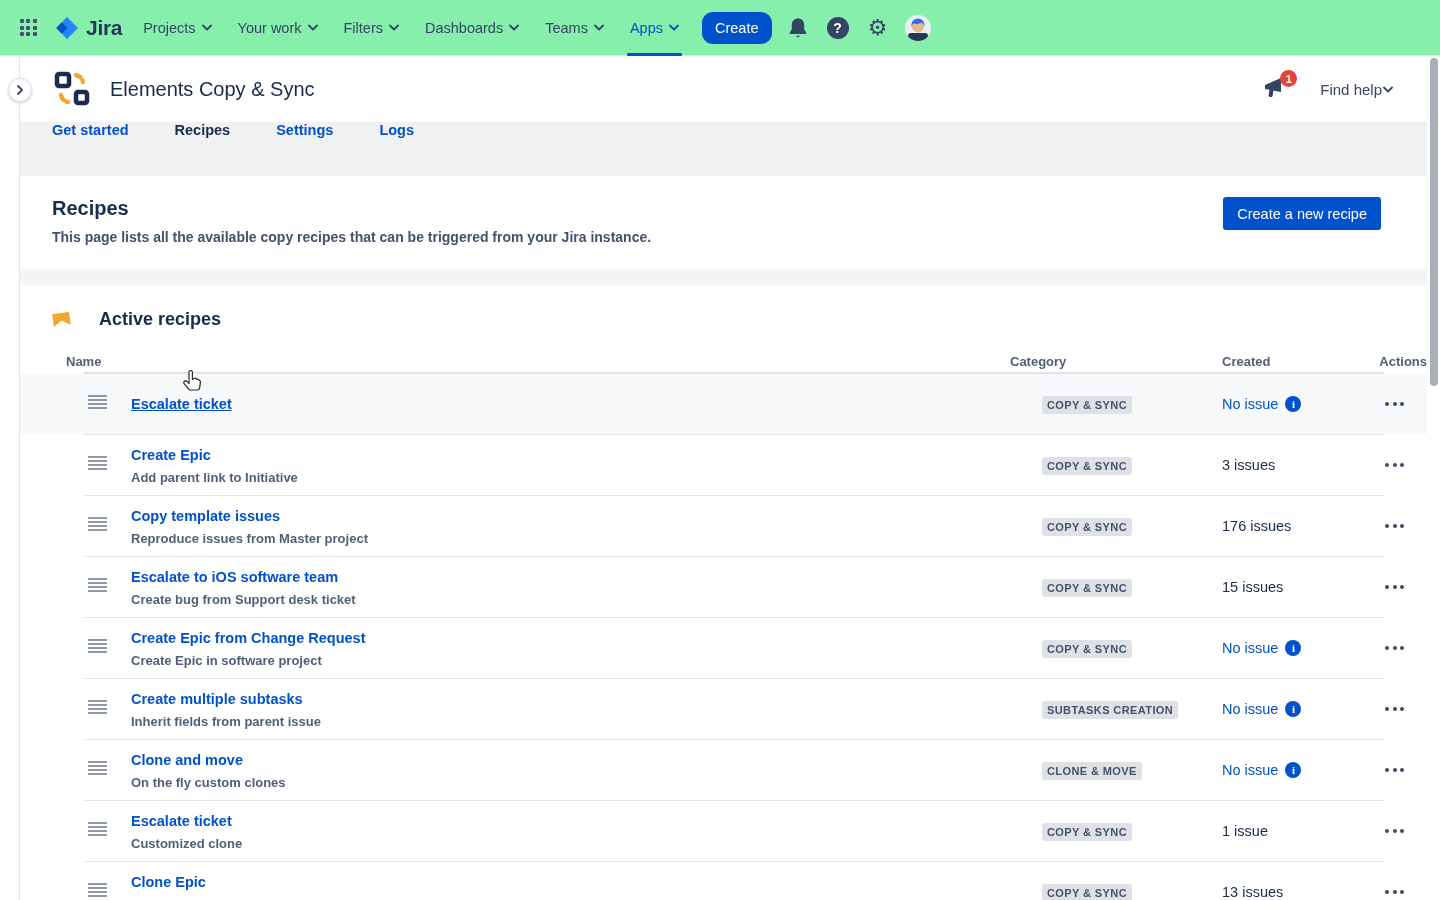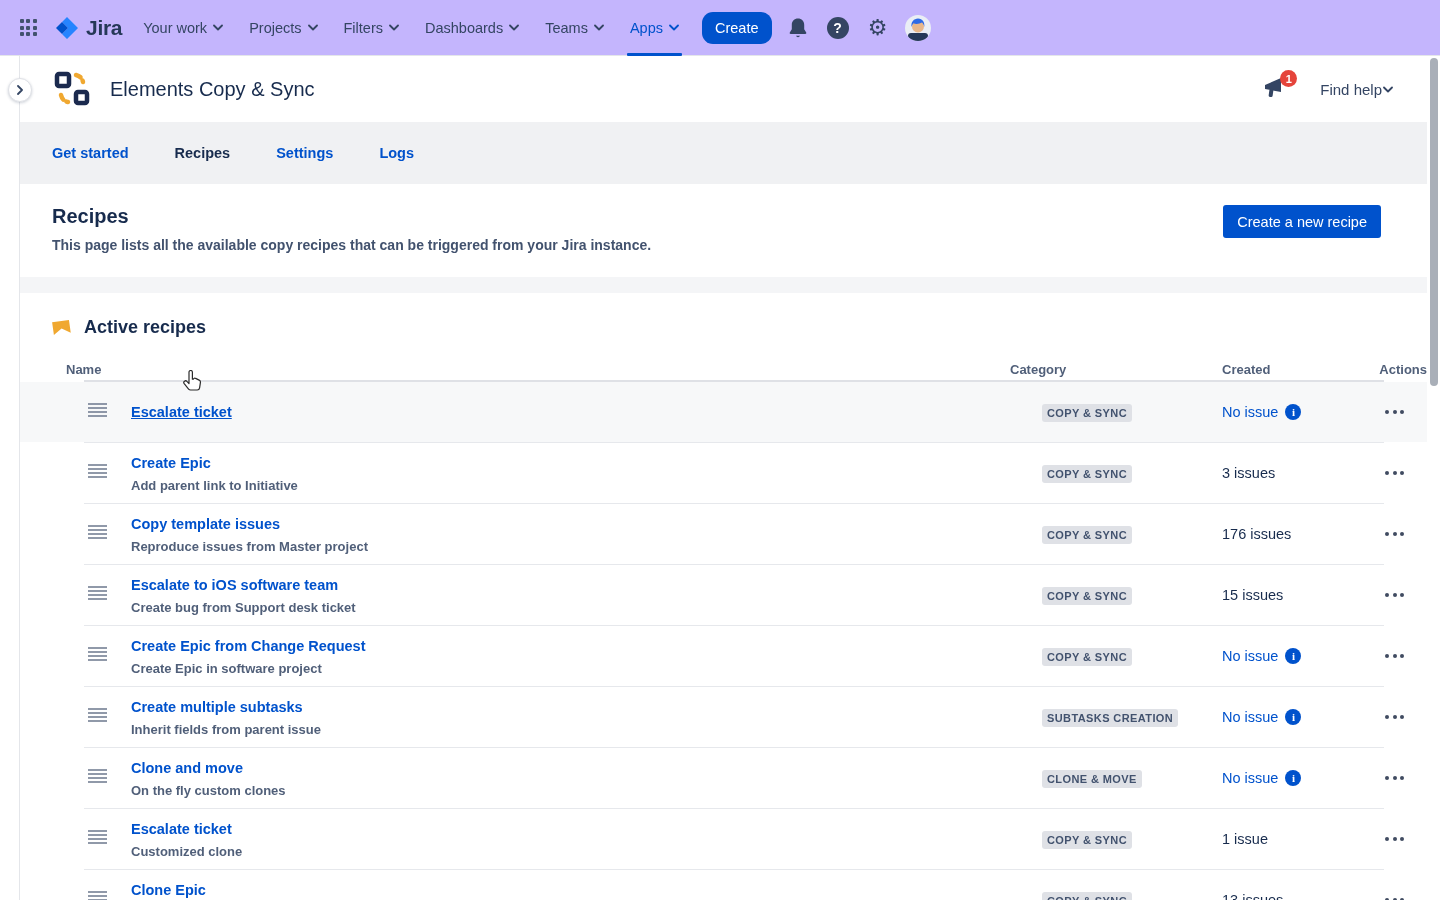--- a/index.html
+++ b/index.html
@@ -1,21 +1,21 @@
 <!DOCTYPE html>
 <html><head>
 <meta charset="utf-8">
 <style>
   * { margin:0; padding:0; box-sizing:border-box; }
   html,body { width:1440px; height:900px; overflow:hidden; }
   body { font-family:"Liberation Sans", sans-serif; background:#fff; color:#172B4D; }
   .viewport { position:relative; width:1440px; height:900px; background:#fff; }
 
   
-  .topnav { height:56px; display:flex; align-items:center; padding:0 14px 0 12px; border-bottom:1px solid #E4E6EA; background:#c4b5fd; position:relative; z-index:5; }
+  .topnav { height:56px; display:flex; align-items:center; padding:0 14px 0 12px; border-bottom:1px solid #E4E6EA; background:#86efac; position:relative; z-index:5; }
   .iconbtn { width:32px; height:32px; display:flex; align-items:center; justify-content:center; border:none; background:transparent; cursor:pointer; border-radius:3px; }
   .appswitcher { display:grid; grid-template-columns:repeat(3,4px); grid-template-rows:repeat(3,4px); gap:2.5px; }
   .appswitcher span { width:4px; height:4px; border-radius:1px; background:#42526E; }
   .brand { display:flex; align-items:center; gap:6px; padding:0 8px 0 10px; }
   .brand-text { font-size:21px; font-weight:600; color:#253858; letter-spacing:-0.3px; }
   .nav-item { position:relative; height:56px; display:flex; align-items:center; gap:6px; padding:0 13px; font-size:14.5px; font-weight:500; color:#344563; background:none; border:none; cursor:pointer; }
   .nav-item.active { color:#0052CC; }
   .nav-item.active::after { content:""; position:absolute; left:10px; right:10px; bottom:0; height:3px; background:#0052CC; border-radius:1px; }
   .chev { width:10px; height:7px; }
   .chev polyline { fill:none; stroke:currentColor; stroke-width:1.8; stroke-linecap:round; stroke-linejoin:round; }
@@ -36,35 +36,35 @@
   
   .app-header { height:66px; display:flex; align-items:center; padding:0 34px 0 32px; }
   .app-logo { width:40px; height:40px; flex:none; }
   .app-title { margin-left:18px; font-size:20px; font-weight:500; color:#172B4D; }
   .header-right { margin-left:auto; display:flex; align-items:center; gap:30px; }
   .megaphone-wrap { position:relative; width:28px; height:26px; cursor:pointer; border:none; background:none; }
   .noti-badge { position:absolute; top:-6px; right:-7px; min-width:17px; height:17px; border-radius:50%; background:#E5443B; color:#fff; font-size:11px; font-weight:700; display:flex; align-items:center; justify-content:center; }
   .find-help { display:flex; align-items:center; gap:1px; font-size:15px; font-weight:500; color:#344563; background:none; border:none; cursor:pointer; }
 
   
-  .tabbar { height:62px; background:#F0F1F3; display:flex; align-items:center; gap:46px; padding-left:32px; }
+  .tabbar { height:54px; background:#F0F1F3; display:flex; align-items:flex-start; gap:46px; padding-left:32px; }
   .tab { background:none; border:none; font-size:14.5px; font-weight:600; color:#0052CC; cursor:pointer; font-family:inherit; }
   .tab.active { color:#172B4D; }
 
   
   .page-head { display:flex; align-items:flex-start; padding:21px 46px 24px 32px; }
   .page-title { font-size:20px; font-weight:600; color:#172B4D; }
   .page-sub { margin-top:9px; font-size:14px; font-weight:600; color:#42526E; }
   .new-recipe-btn { margin-left:auto; height:33px; padding:0 14px; background:#0052CC; color:#fff; border:none; border-radius:3px; font-size:14.5px; font-weight:500; cursor:pointer; flex:none; }
   .gray-strip { height:16px; background:#F4F5F7; }
 
   
   .section { padding-top:24px; }
   .section-title-row { display:flex; align-items:center; gap:13px; padding-left:32px; }
-  .section-title { font-size:18px; font-weight:600; color:#172B4D; }
+  .section-title { font-size:18px; font-weight:600; color:#172B4D;margin-left:15px; }
   .flag-icon { transform:rotate(-8deg); }
 
   .thead { display:flex; align-items:center; margin-top:20px; height:22px; font-size:13px; font-weight:600; color:#505F79; }
   .th-name { margin-left:46px; flex:1; }
   .th-category { width:212px; flex:none; }
   .th-created { width:140px; flex:none; }
   .th-actions { width:65px; flex:none; text-align:right; }
   .head-sep { margin-left:64px; width:1300px; border-bottom:2px solid #DFE1E6; }
 
   .row { position:relative; height:60px; display:flex; align-items:center; }
@@ -110,27 +110,27 @@
         </span>
     </button>
     <a class="brand">
       <svg width="26" height="26" viewBox="0 0 26 26">
         <path d="M13 2 L24 13 L13 24 L8 19 L14 13 L8 7 Z" fill="#2684FF"></path>
         <path d="M8 7 L14 13 L8 19 L2 13 Z" fill="#0052CC"></path>
       </svg>
       <span class="brand-text">Jira</span>
     </a>
     <button class="nav-item">
-      <span>Your work</span>
+      <span>Projects</span>
       <svg class="chev" viewBox="0 0 10 7">
           <polyline points="1,1.5 5,5.5 9,1.5"></polyline>
         </svg>
     </button>
     <button class="nav-item">
-      <span>Projects</span>
+      <span>Your work</span>
       <svg class="chev" viewBox="0 0 10 7">
           <polyline points="1,1.5 5,5.5 9,1.5"></polyline>
         </svg>
     </button>
     <button class="nav-item">
       <span>Filters</span>
       <svg class="chev" viewBox="0 0 10 7">
           <polyline points="1,1.5 5,5.5 9,1.5"></polyline>
         </svg>
     </button>

